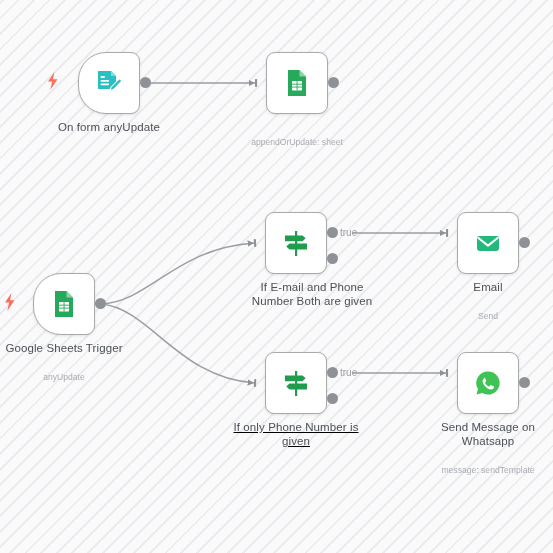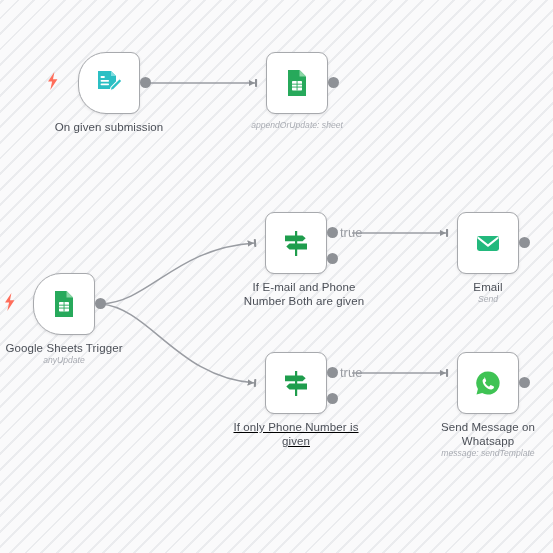--- a/index.html
+++ b/index.html
@@ -35,31 +35,30 @@
   .box.action{border-radius:9px;}
   .box.trigger{border-radius:28px 9px 9px 28px;}
   .box.shadow{box-shadow:0 1px 3px rgba(70,72,78,0.13);}
 
   .labels{position:absolute;text-align:center;}
   .title{
     font-size:11.5px;color:#4b4f57;line-height:14px;
     letter-spacing:0.1px;white-space:pre-line;
   }
   .sub{
-    font-size:8.6px;color:#a8abb2;line-height:11px;margin-top:0;
+    font-size:8.6px;color:#a8abb2;line-height:11px;margin-top:17px;
     white-space:pre-line;
-    font-style:italic;
   }
   .bolt{position:absolute;width:14px;height:18px;}
   .port{
     position:absolute;width:11px;height:11px;border-radius:50%;
     background:#8e9196;
   }
   .edge-label{
-    position:absolute;font-size:13px;color:#9a9da3;line-height:10px;
+    position:absolute;font-size:10px;color:#9a9da3;line-height:10px;
     white-space:nowrap;
   }
   svg{display:block;overflow:visible;}
 </style>
 </head>
 <body>
 
 <div id="canvas">
 
   <svg id="edges" width="553" height="553" viewBox="0 0 553 553">
@@ -92,21 +91,21 @@
         <path d="M4,3 h13 l5,5 v9.5 l-3.4,3.4 H4 Z" fill="#2bbfc4"></path>
         <path d="M17,3 l5,5 h-5 Z" fill="#7fdde0"></path>
         <rect x="6.6" y="8" width="4.2" height="2" rx="0.7" fill="#fff"></rect>
         <rect x="6.6" y="12" width="8.4" height="1.8" rx="0.7" fill="#fff"></rect>
         <rect x="6.6" y="15.4" width="8.4" height="1.8" rx="0.7" fill="#fff"></rect>
         <path d="M25.6,10.6 l2.4,2.4 l-8.6,8.6 l-3.3,0.9 l0.9,-3.3 Z" fill="#2bbfc4" stroke="#fff" stroke-width="1.1"></path>
       </svg>
     </div>
     <div class="port" style="left:140px;top:77px;"></div>
     <div class="labels" style="left:29px;top:120px;width:160px;">
-      <div class="title">On given submission</div>
+      <div class="title">On form anyUpdate</div>
       <div class="sub"></div>
     </div>
   </div>
 
   <div class="node">
     <div class="box action shadow" style="left:266px;top:52px;width:62px;height:62px;">
       <svg width="30" height="30" viewBox="0 0 30 30">
         <path d="M6,2 h11.5 l6.5,6.5 V28 H6 Z" fill="#27a95b"></path>
         <path d="M17.5,2 l6.5,6.5 h-6.5 Z" fill="#8bd6a6"></path>
         <rect x="10" y="13" width="10" height="9.5" rx="0.8" fill="#fff"></rect>
@@ -148,21 +147,21 @@
     <div class="box action shadow" style="left:265px;top:212px;width:62px;height:62px;">
       <svg width="32" height="32" viewBox="0 0 32 32">
         <rect x="15" y="4" width="2.2" height="25" fill="#1f9d4d"></rect>
         <path d="M5,8.4 h17.5 l3.2,2.9 l-3.2,2.9 H5 Z" fill="#1f9d4d"></path>
         <path d="M27,16.6 H9.5 l-3.2,2.9 l3.2,2.9 H27 Z" fill="#1f9d4d"></path>
       </svg>
     </div>
     <div class="port" style="left:327px;top:227px;"></div>
     <div class="port" style="left:327px;top:253px;"></div>
     <div class="edge-label" style="left:340px;top:228px;">true</div>
-    <div class="labels" style="left:224px;top:280px;width:160px;">
+    <div class="labels" style="left:232px;top:280px;width:160px;">
       <div class="title">If E-mail and Phone
 Number Both are given</div>
       <div class="sub"></div>
     </div>
   </div>
 
   <div class="node">
     <div class="box action shadow" style="left:457px;top:212px;width:62px;height:62px;">
       <svg width="30" height="30" viewBox="0 0 30 30">
         <rect x="4" y="8" width="22" height="15" rx="2.4" fill="#23b97d"></rect>

